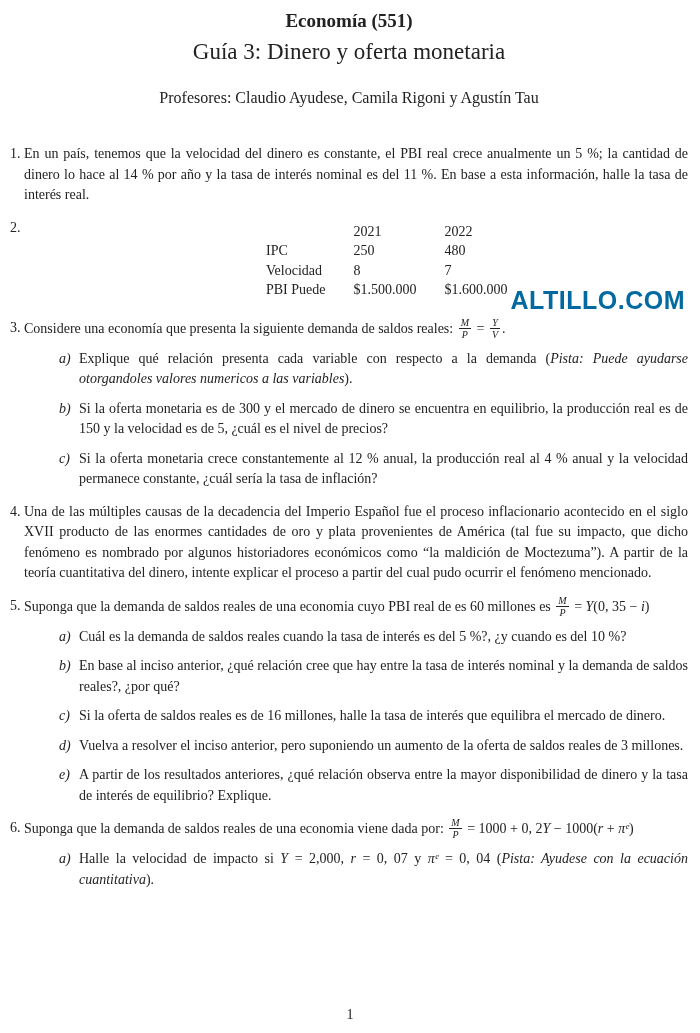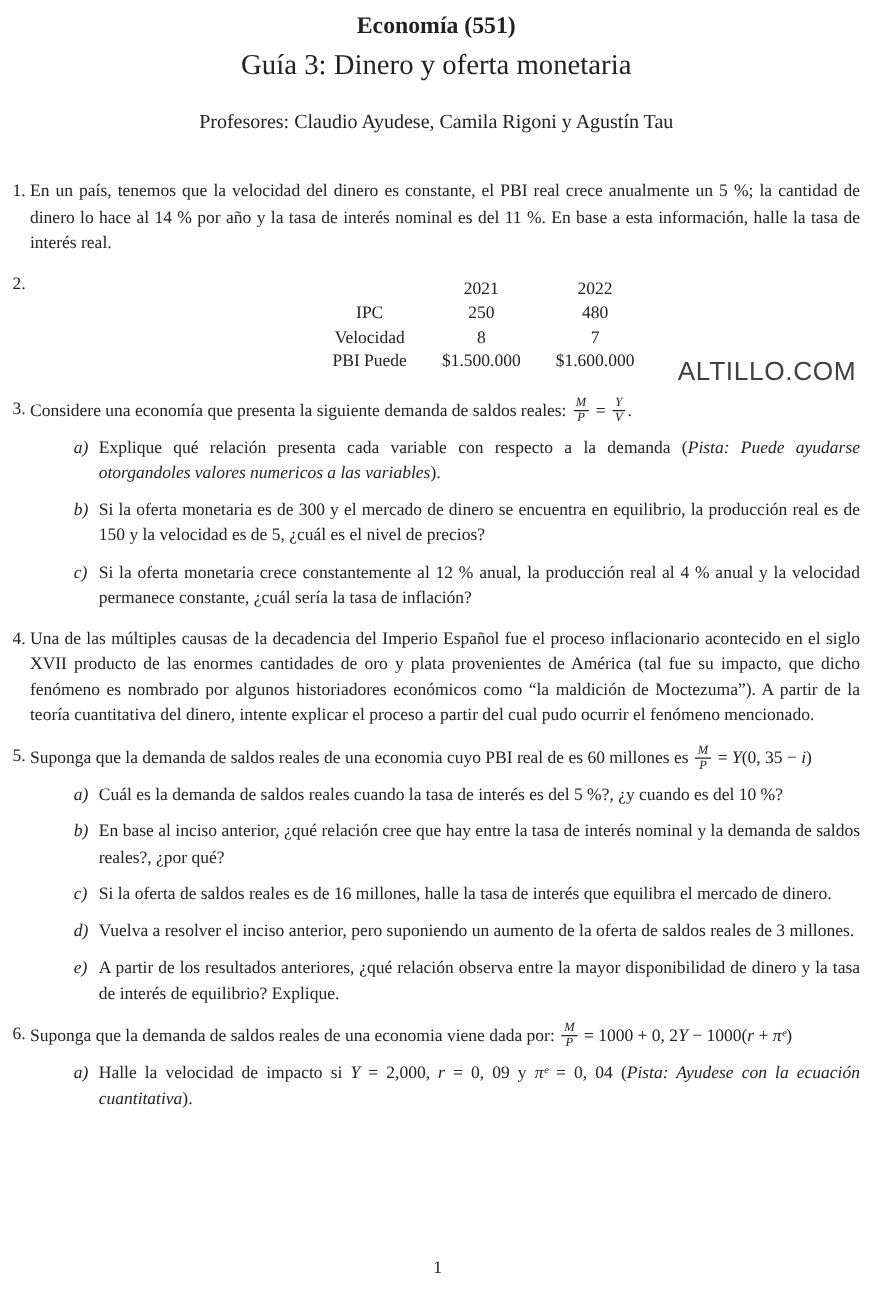--- a/index.html
+++ b/index.html
@@ -35,29 +35,29 @@
     display:inline-flex; flex-direction:column;
     vertical-align:middle; text-align:center;
     font-size:10px; line-height:1.1; font-style:italic;
     margin:0 2px; position:relative; top:-1px;
   }
   .frac .fnum { border-bottom:1px solid #222; padding:0 2px; }
   .frac .fden { padding:0 2px; }
 
   .table-wrap { margin:4px 0 6px 228px; text-align:left; }
   .eco-table { border-collapse:collapse; font-size:14px; line-height:19.5px; }
-  .eco-table td { text-align:center; padding:0 14px; }
+  .eco-table td { padding:0 14px; }
 
   .outro { margin-top:6px; }
 
   .watermark {
     position:absolute; top:286px; right:15px;
     font-family:"Liberation Sans", sans-serif;
-    font-weight:normal; font-size:21px; letter-spacing:0.5px;
-    color:#404040;
+    font-weight:bold; font-size:25px; letter-spacing:0.5px;
+    color:#0369a1;
   }
   .page-number {
     position:absolute; bottom:10px; left:0; right:0;
     text-align:center; font-size:14px;
   }
 </style>
 </head>
 <body>
 
 <div class="page">
@@ -176,21 +176,21 @@
     <div class="question">
       <span class="q-num">6.</span>
       <div class="q-body">
         <div><span>Suponga que la demanda de saldos reales de una economia viene dada por: </span><span class="frac">
               <span class="fnum">M</span>
               <span class="fden">P</span>
             </span><span> = 1000 + 0, 2</span><span class="mvar">Y</span><span> − 1000(</span><span class="mvar">r</span><span> + </span><span class="mvar">πᵉ</span><span>)</span></div>
         <div class="subs">
           <div class="sub">
             <span class="sub-label">a)</span>
-            <div class="sub-body"><span>Halle la velocidad de impacto si </span><span class="mvar">Y</span><span> = 2,000, </span><span class="mvar">r</span><span> = 0, 09 y </span><span class="mvar">πᵉ</span><span> = 0, 04 (</span><span class="hint">Pista: Ayudese con la ecuación cuantitativa</span><span>).</span></div>
+            <div class="sub-body"><span>Halle la velocidad de impacto si </span><span class="mvar">Y</span><span> = 2,000, </span><span class="mvar">r</span><span> = 0, 07 y </span><span class="mvar">πᵉ</span><span> = 0, 04 (</span><span class="hint">Pista: Ayudese con la ecuación cuantitativa</span><span>).</span></div>
           </div>
         </div>
       </div>
     </div>
 
   </div>
 
   <div class="page-number">1</div>
 
 </div>

